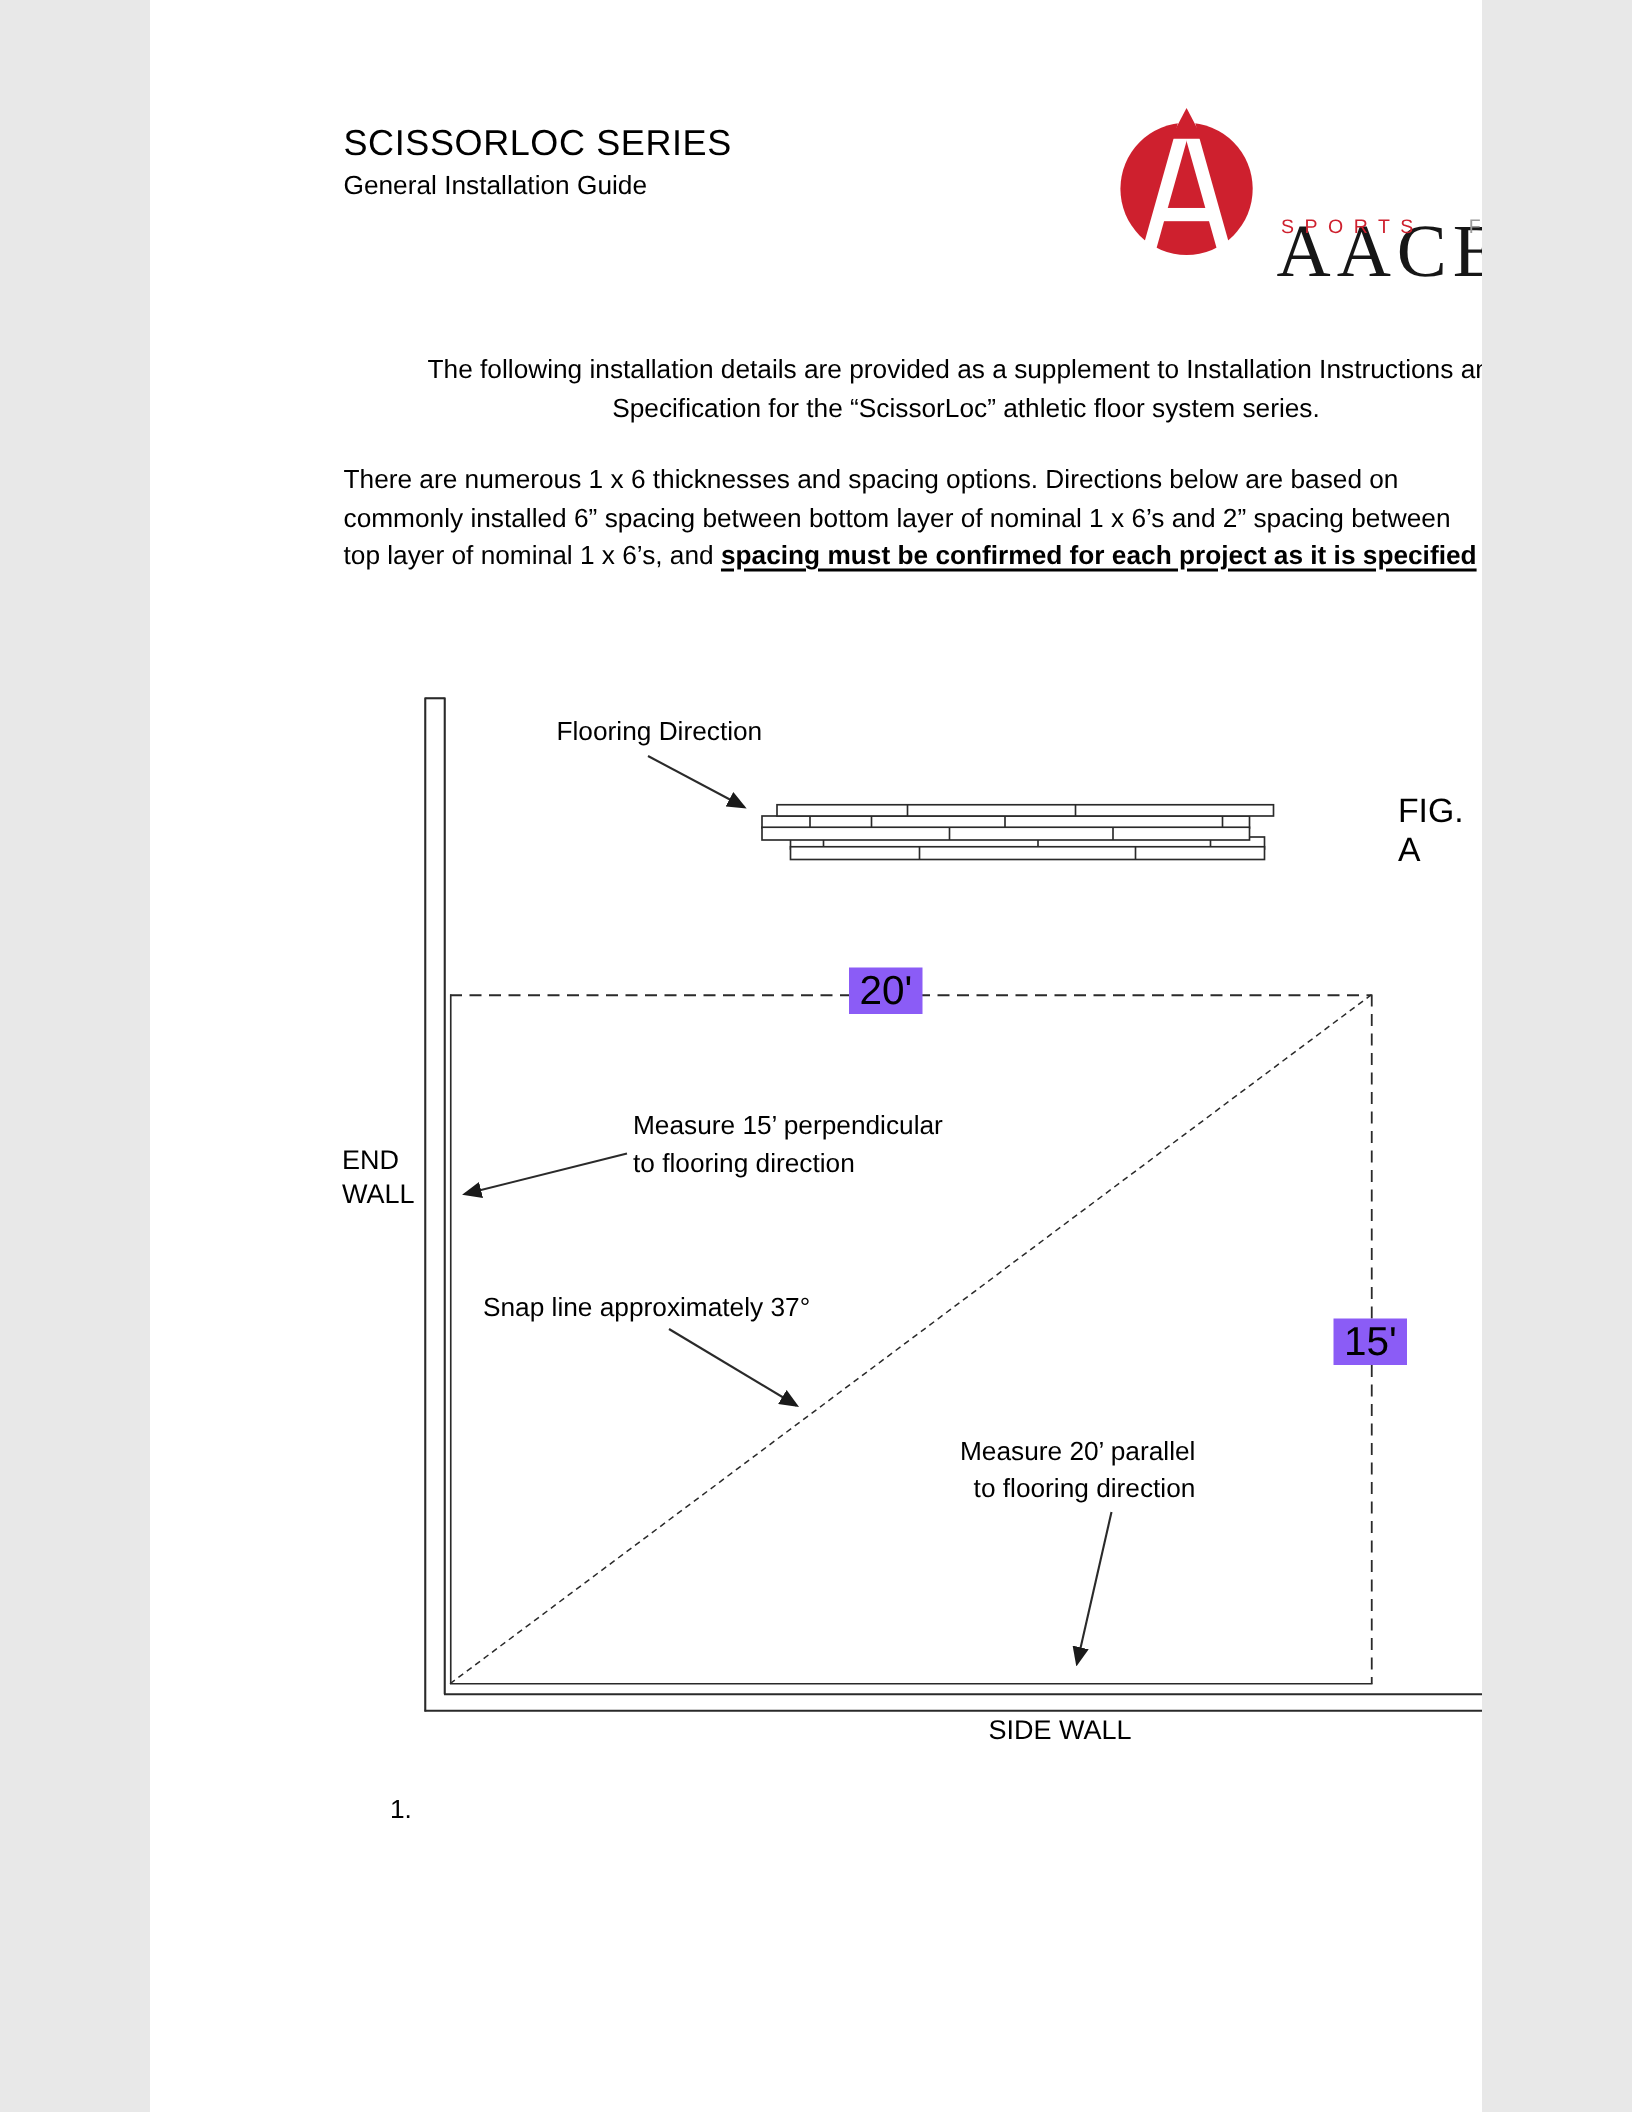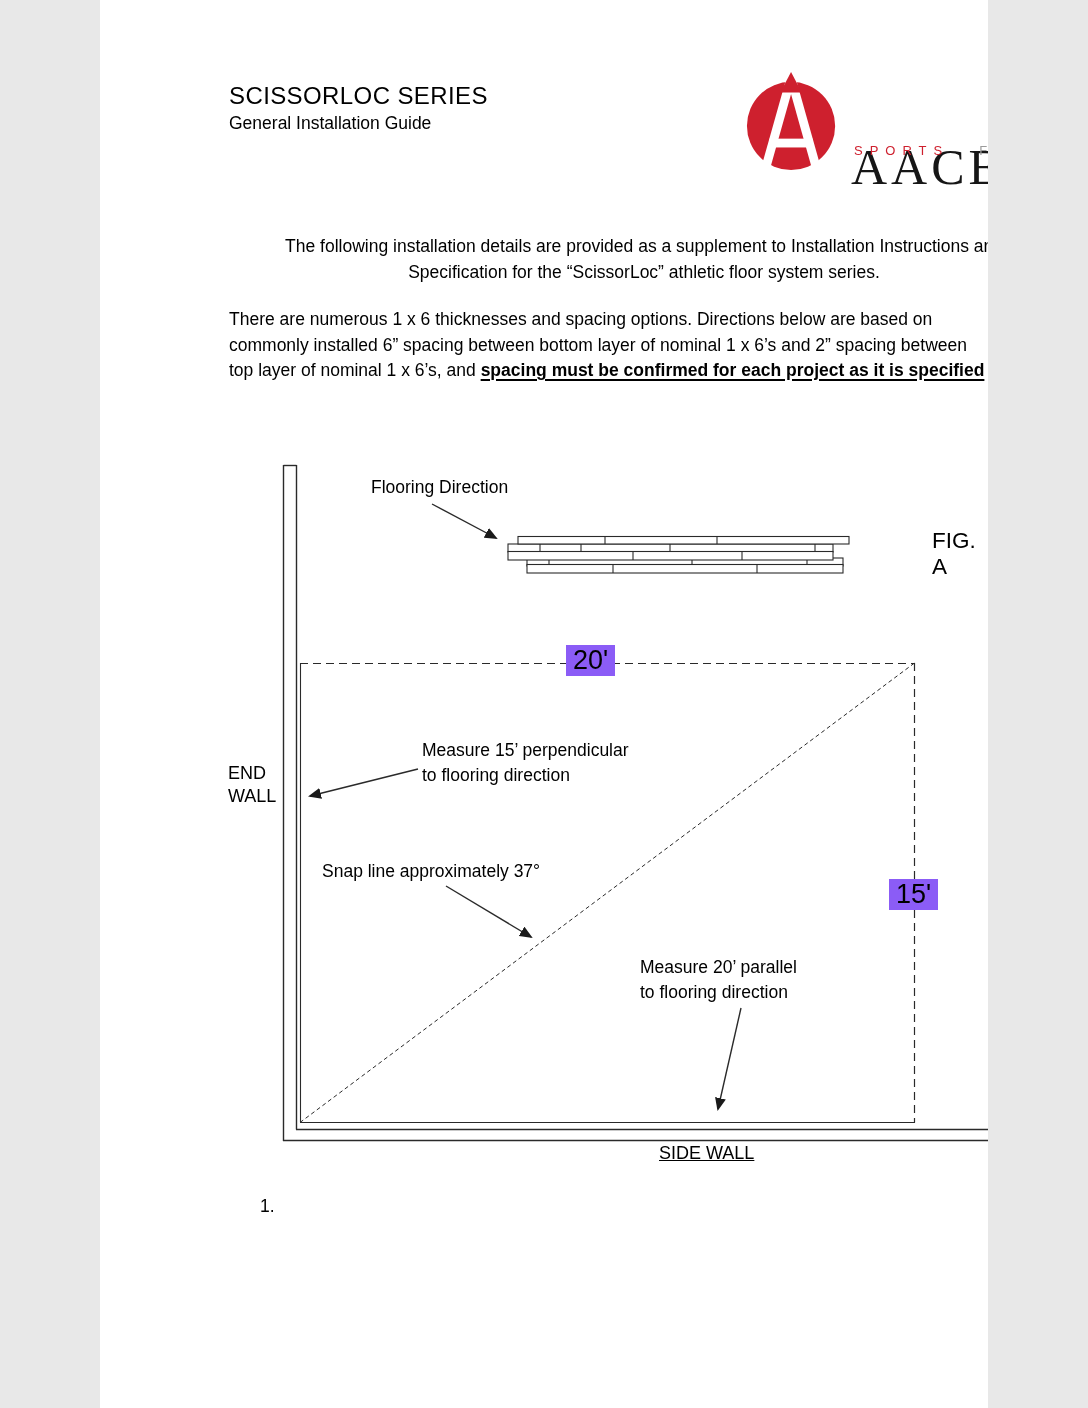--- a/index.html
+++ b/index.html
@@ -33,25 +33,25 @@
   .emph { font-weight:bold; text-decoration:underline; text-decoration-thickness:1.5px; text-underline-offset:3px; }
 
   
   .fig-label     { left:832px; top:528px; font-size:22.5px; }
   .flooring-dir  { left:271px; top:477px; font-size:17.5px; }
   .dim           { font-size:27px; background:#8b5cf6; padding:0 7px; }
   .dim-top       { left:466px; top:645px; }
   .dim-right     { left:789px; top:879px; }
   .wall-label    { font-size:18px; line-height:23px; white-space:pre-line; }
   .end-wall      { left:128px; top:762px; }
-  .side-wall     { left:559px; top:1142px;text-decoration:underline; }
+  .side-wall     { left:559px; top:1142px; }
   .note          { font-size:17.5px; line-height:25px; white-space:pre-line; }
   .measure-perp  { left:322px; top:738px; }
   .snap-note     { left:222px; top:859px; }
-  .measure-par   { left:540px; top:955px; }
+  .measure-par   { left:540px; top:955px;text-align:right; }
 
   
   .step      { left:160px; top:1194px; width:790px; display:flex; }
   .step-num  { width:33px; flex:0 0 33px; font-size:17.5px; line-height:25.5px; }
   .step-text { font-size:17.5px; line-height:25.5px; white-space:pre-line; }
 
   
   .diagram-svg { position:absolute; left:0; top:0; width:1088px; height:1408px; z-index:0; }
   .diagram-svg line, .diagram-svg polyline { stroke:var(--line,#2a2a2a); stroke-width:1.4; }
   .diagram-svg .thin  { stroke-width:1.1; }

